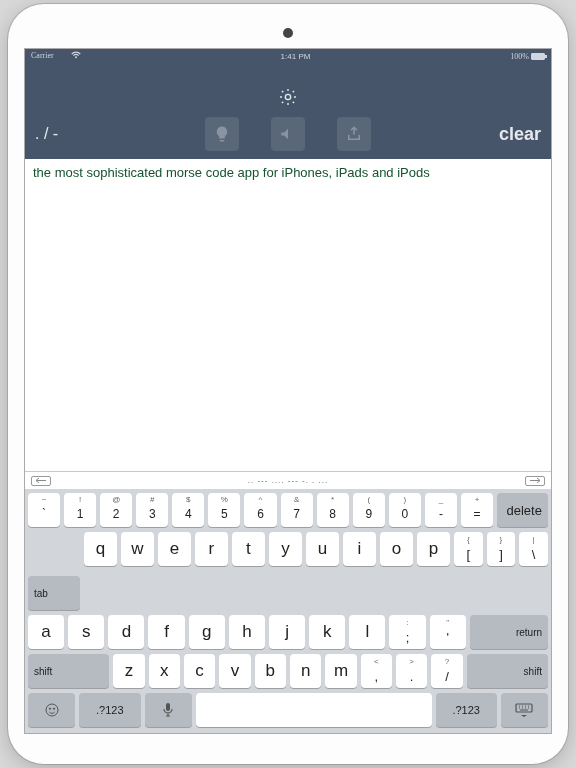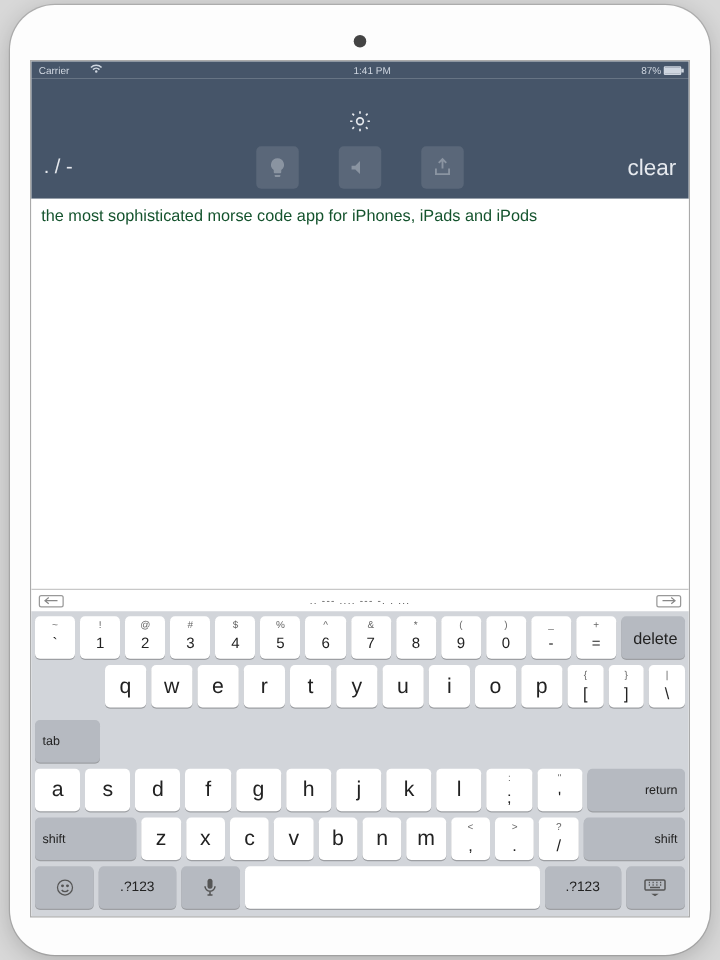--- a/index.html
+++ b/index.html
@@ -18,40 +18,40 @@
     width: 100%; flex: 1; background: #fff; border: 1px solid #aaa;
     display: flex; flex-direction: column; overflow: hidden;
   }
 
   
   .statusbar {
     height: 14px; background: #465569; color: #cfd6e0; font-size: 8px;
     display: flex; align-items: center; justify-content: space-between;
     padding: 0 6px;
   }
-  .statusbar .left, .statusbar .right { display: flex; align-items: flex-end; gap: 17px; }
+  .statusbar .left, .statusbar .right { display: flex; align-items: flex-start; gap: 17px; font-family: Liberation Serif, serif; }
   .wifi { font-size: 8px; }
   .battery { display:inline-flex; align-items:center; gap:2px;}
   .battery-icon { width:14px; height:7px; border:1px solid #cfd6e0; border-radius:1px; position:relative;}
   .battery-icon::after { content:""; position:absolute; right:-3px; top:1px; width:2px; height:3px; background:#cfd6e0;}
   .battery-fill { position:absolute; left:0; top:0; bottom:0; width:100%; background:#cfd6e0;}
 
   
   .header {
     background: #465569; color: #e6e9ee;
     display: flex; flex-direction: column; align-items: center;
     padding: 20px 0 8px 0;
   }
   .settings-btn { width: 28px; height: 28px; display:flex; align-items:center; justify-content:center; cursor:pointer; color:#e6e9ee; }
   .toolbar {
     width: 100%; display: flex; align-items: center; justify-content: space-between;
     padding: 0 10px; margin-top: 6px;
   }
   .mode-label { font-size: 16px; font-weight: 300; color:#e6e9ee; min-width:60px; }
-  .clear-btn { font-size: 18px; font-weight: 400; color:#e6e9ee; cursor:pointer; min-width:60px; text-align:right; }
+  .clear-btn { font-size: 18px; font-weight: 700; color:#e6e9ee; cursor:pointer; min-width:60px; text-align:right; }
   .tool-buttons { display:flex; gap:32px; }
   .sqbtn {
     width: 34px; height: 34px; background: #5a6779; border-radius: 4px;
     display:flex; align-items:center; justify-content:center; cursor:pointer;
     color: rgba(230,233,238,.35);
   }
   .sqbtn svg { width:18px; height:18px; }
 
   
   .text-area {
@@ -112,21 +112,21 @@
         <span>Carrier</span>
         <span class="wifi">
           <svg width="10" height="8" viewBox="0 0 10 8">
               <path d="M5 7.2a1 1 0 100-2 1 1 0 000 2zM2 4.2a4.3 4.3 0 016 0l-.9.9a3 3 0 00-4.2 0L2 4.2zM.3 2.5a6.7 6.7 0 019.4 0l-.9.9a5.4 5.4 0 00-7.6 0l-.9-.9z" fill="#cfd6e0"></path>
             </svg>
         </span>
       </div>
       <div>1:41 PM</div>
       <div class="right">
         <span class="battery">
-          <span>87%</span>
+          <span>100%</span>
           <span class="battery-icon">
               <span class="battery-fill"></span>
             </span>
         </span>
       </div>
     </div>
 
     <div class="header">
       <div class="settings-btn">
         <svg width="20" height="20" viewBox="0 0 24 24" fill="none" stroke="currentColor" stroke-width="1.6">

